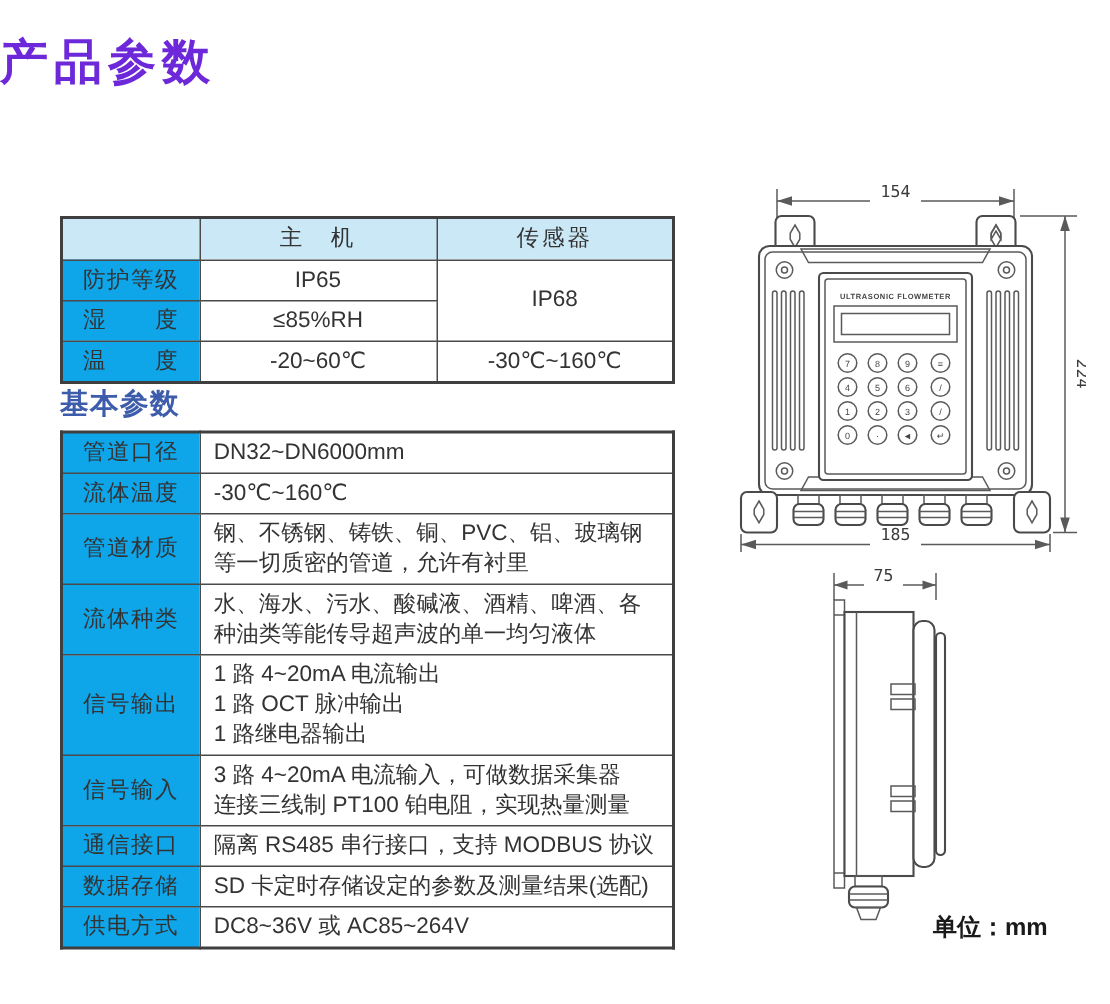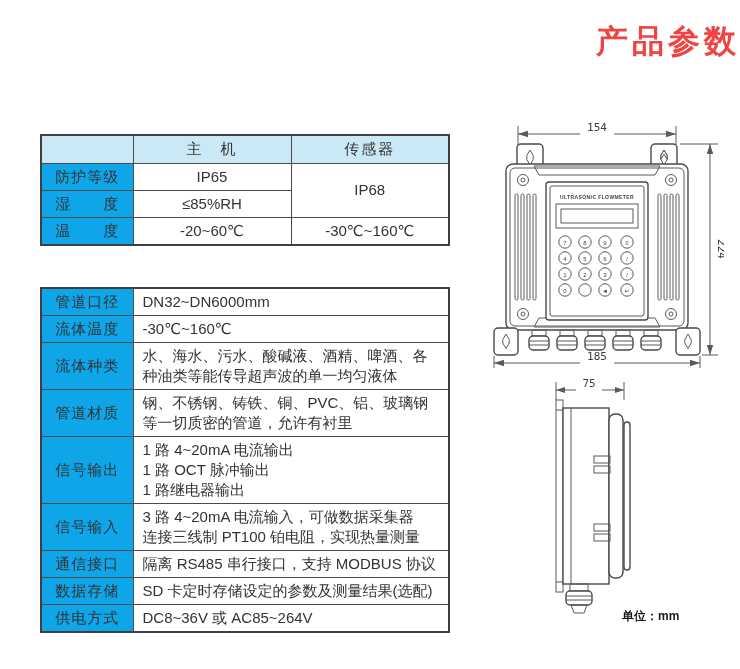--- a/index.html
+++ b/index.html
@@ -2,54 +2,54 @@
 <html><head>
 <meta charset="utf-8">
 <style>
   * { margin:0; padding:0; box-sizing:border-box; }
   html,body { background:#ffffff; }
   .page {
     position:relative; width:740px; height:669px; background:#ffffff;
     font-family:"Liberation Sans","DejaVu Sans",sans-serif; color:#2f2f2f; overflow:hidden;
   }
   .title {
-    position:absolute; top:20px; left:0; width:100%; text-align:right;
-    font-size:32px; font-weight:bold; color:#ef4444; letter-spacing:4px;
+    position:absolute; top:20px; left:0; width:100%; text-align:left;
+    font-size:32px; font-weight:bold; color:#6d28d9; letter-spacing:4px;
   }
   .sec-heading {
     position:absolute; left:40px; font-size:19px; font-weight:600; color:#3d5cab; letter-spacing:1px;
   }
   .sec-heading.env  { top:90px; }
   .sec-heading.basic{ top:256px; }
 
   table.spec {
     position:absolute; left:40px; border-collapse:collapse; table-layout:fixed;
     width:408px; font-size:15px; color:#333;
     border:2px solid #3f3f3f;
   }
   table.spec td {
     border:1px solid #4a4a4a; padding:3px 9px; line-height:20px; vertical-align:middle;
   }
-  table.env-table { top:134px;padding-left:42px; }
+  table.env-table { top:144px;padding-left:42px; }
   table.basic-table { top:287px; }
   td.lbl {
     background:#0ea5e9; text-align:center; padding-left:4px; padding-right:4px;
     letter-spacing:1px; white-space:pre;
   }
   td.hdr { background:#cbe8f6; text-align:center; font-weight:500; letter-spacing:2px; }
   td.val { background:#ffffff; white-space:pre-line; }
   td.val.center { text-align:center; }
   table.env-table td { height:26px; }
   table.env-table tr.head td { height:28px; }
 
   .drawing { position:absolute; }
   .front-view { left:472px; top:118px; }
   .side-view  { left:532px; top:376px; }
   .unit-label {
-    position:absolute; left:622px; top:608px; font-size:12px; font-weight:600; color:#1a1a1a;
+    position:absolute; left:622px; top:608px; font-size:16px; font-weight:600; color:#1a1a1a;
   }
   svg .ln   { stroke:#5a5a5a; stroke-width:1; fill:none; }
   svg .lnb  { stroke:#4a4a4a; stroke-width:1.4; fill:#ffffff; }
   svg .fill { fill:#5a5a5a; stroke:none; }
   svg text.dim { font-family:"DejaVu Sans Mono","Liberation Mono",monospace; font-size:11px; fill:#3c3c3c; }
   svg text.panel { font-size:5px; font-weight:bold; fill:#444; letter-spacing:.4px; }
   svg text.key { font-size:6px; fill:#444; text-anchor:middle; }
 </style>
 </head>
 <body>
@@ -81,42 +81,43 @@
       <td class="val center">≤85%RH</td>
     </tr>
     <tr>
       <td class="lbl">温　　度</td>
       <td class="val center">-20~60℃</td>
       <td class="val center">-30℃~160℃</td>
     </tr>
   </tbody>
     </table>
 
+  <div class="sec-heading basic">基本参数</div>
 
   <table class="spec basic-table">
     <colgroup>
         <col style="width:92px">
         <col style="width:316px">
       </colgroup>
     <tbody>
     <tr>
       <td class="lbl">管道口径</td>
       <td class="val">DN32~DN6000mm</td>
     </tr>
     <tr>
       <td class="lbl">流体温度</td>
       <td class="val">-30℃~160℃</td>
     </tr>
     <tr>
+      <td class="lbl">管道材质</td>
+      <td class="val">钢、不锈钢、铸铁、铜、PVC、铝、玻璃钢等一切质密的管道，允许有衬里</td>
+    </tr>
+    <tr>
       <td class="lbl">流体种类</td>
       <td class="val">水、海水、污水、酸碱液、酒精、啤酒、各种油类等能传导超声波的单一均匀液体</td>
-    </tr>
-    <tr>
-      <td class="lbl">管道材质</td>
-      <td class="val">钢、不锈钢、铸铁、铜、PVC、铝、玻璃钢等一切质密的管道，允许有衬里</td>
     </tr>
     <tr>
       <td class="lbl">信号输出</td>
       <td class="val">1 路 4~20mA 电流输出
 1 路 OCT 脉冲输出
 1 路继电器输出</td>
     </tr>
     <tr>
       <td class="lbl">信号输入</td>
       <td class="val">3 路 4~20mA 电流输入，可做数据采集器

